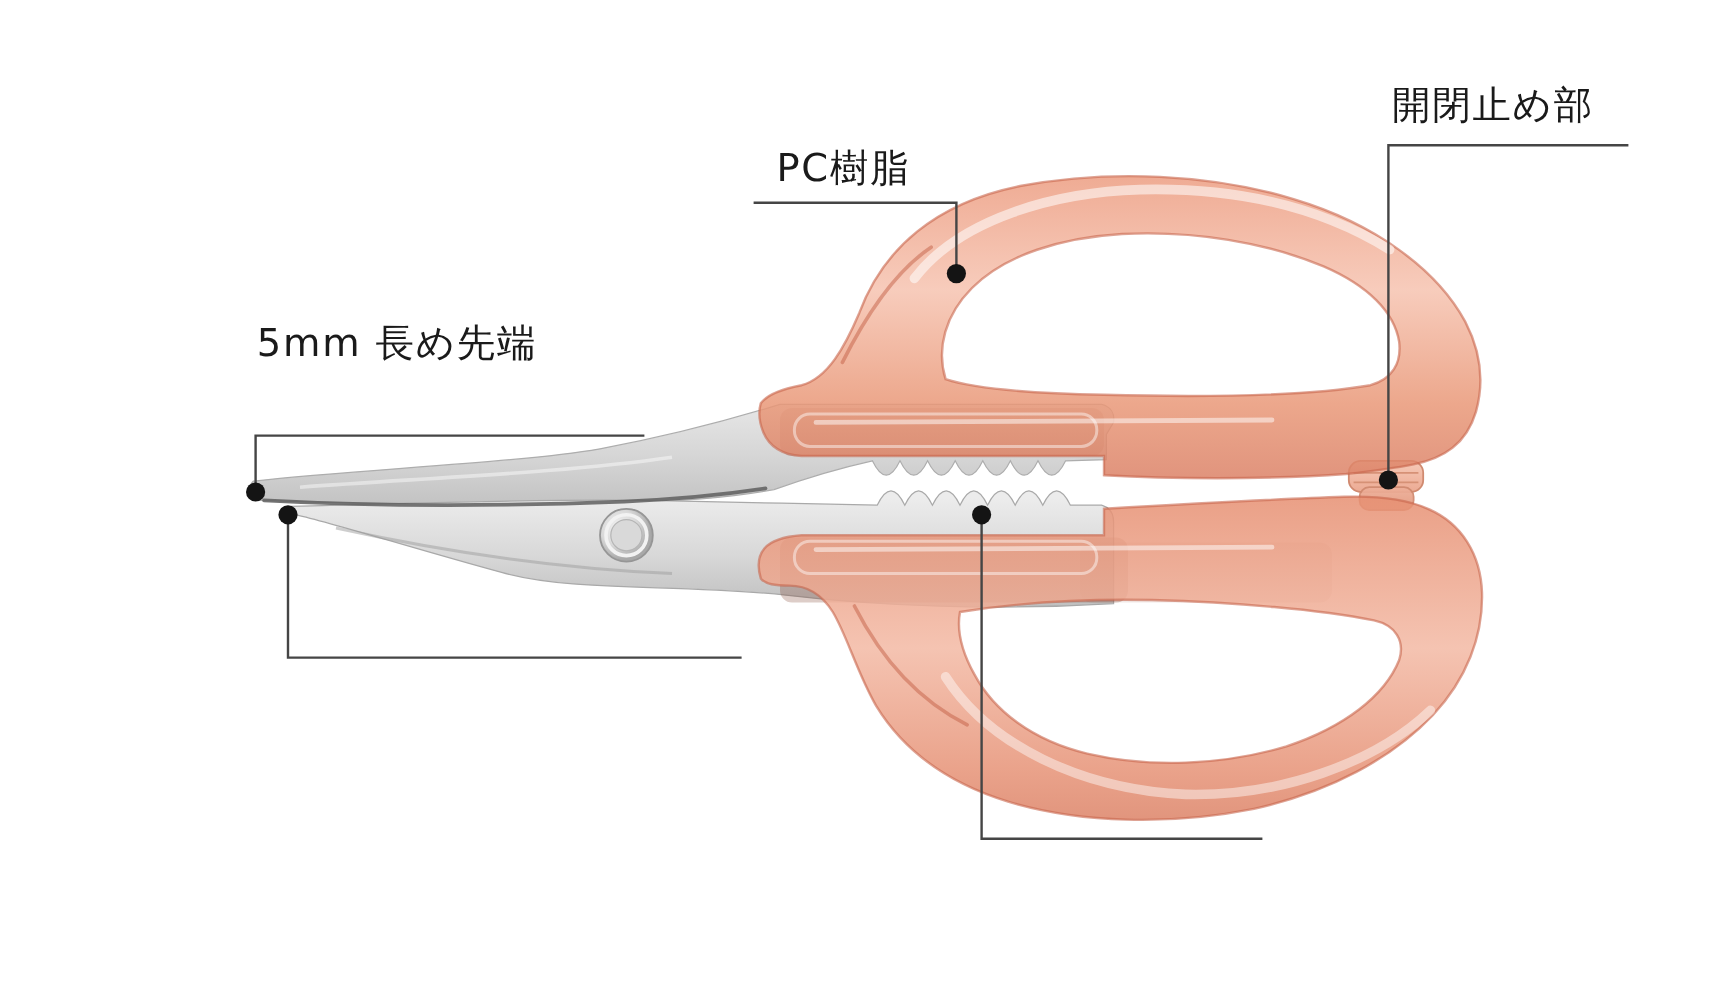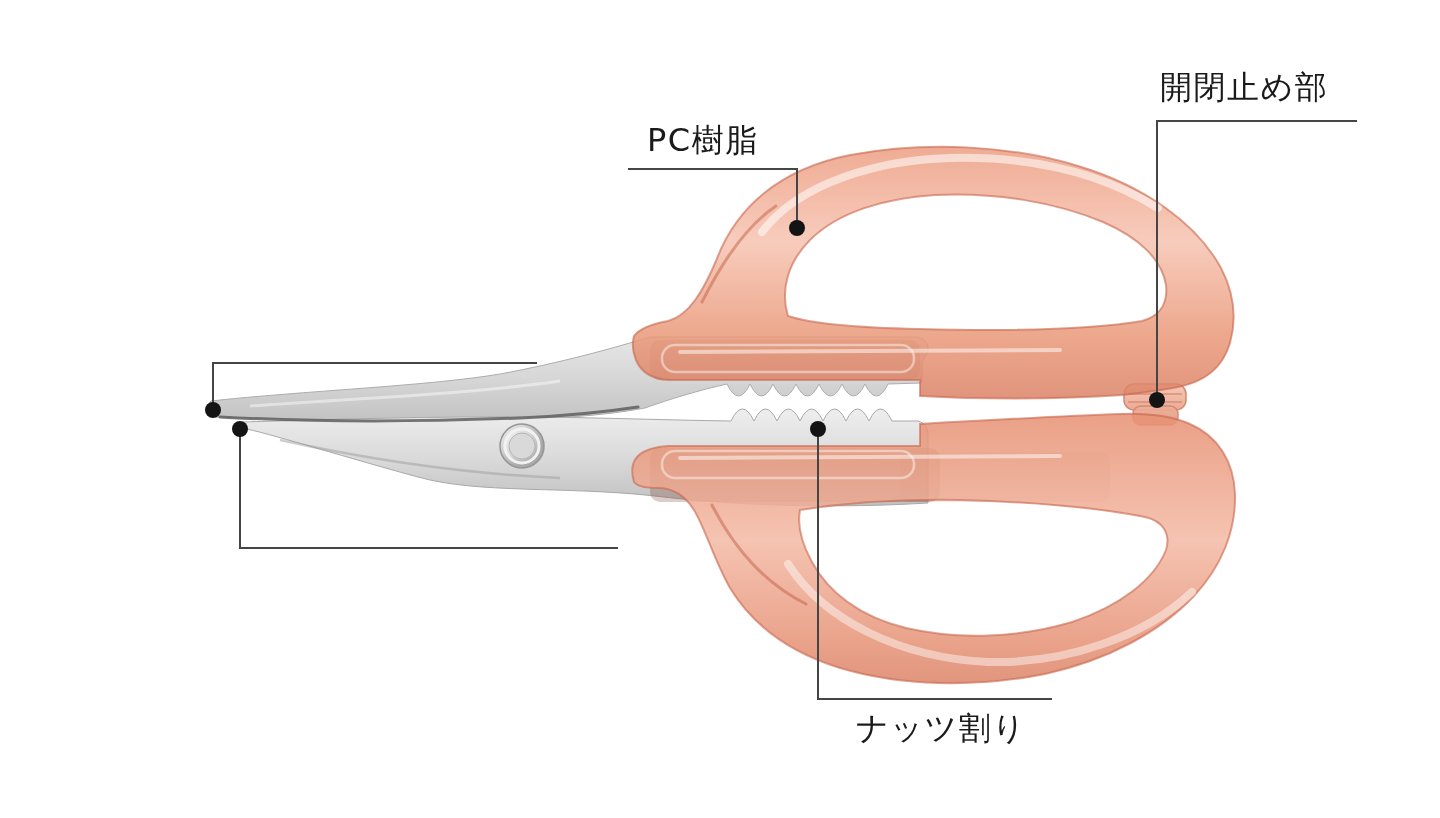--- a/index.html
+++ b/index.html
@@ -195,22 +195,22 @@
     <g fill="#141414">
       <circle cx="213" cy="410" r="8"></circle>
       <circle cx="240" cy="429" r="8"></circle>
       <circle cx="797" cy="228" r="8"></circle>
       <circle cx="1157" cy="400" r="8"></circle>
       <circle cx="818" cy="429" r="8"></circle>
     </g>
   </svg>
 
   <div class="callout" style="left:214px; top:266px;">
+    <div>5mm 長め先端</div>
   </div>
 
 
   <div class="callout" style="left:647px; top:108px;margin-top:12px;">PC樹脂</div>
 
   <div class="callout" style="left:1160px; top:67px;">開閉止め部</div>
 
-  <div class="callout" style="left:856px; top:708px;">ナッツ割り</div>
 
 </div>
 
 </body></html>

